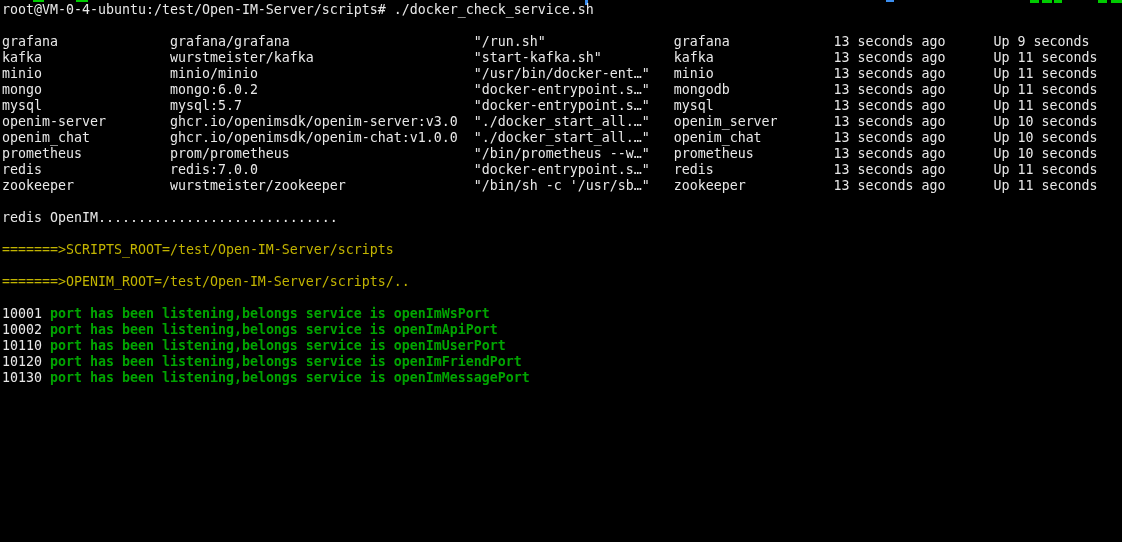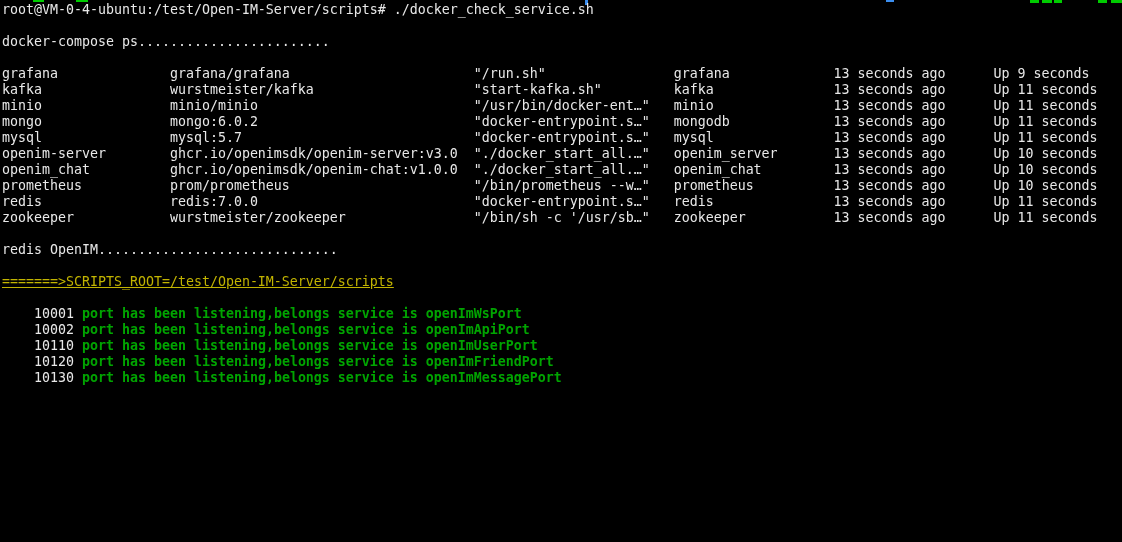--- a/index.html
+++ b/index.html
@@ -12,23 +12,23 @@
     overflow:hidden;
     font-family:"DejaVu Sans Mono","Liberation Mono",monospace;
     font-size:13.29px; line-height:16px; color:var(--fg);
   }
   .term{
     position:absolute; left:2px; top:2px; right:0; bottom:0;
     white-space:pre; margin:0;
     font:inherit; color:inherit;
   }
   .line{height:16px;}
-  .white{color:var(--fg);margin-left:32px;}
+  .white{color:var(--fg);}
   .green{color:var(--green);font-weight:bold;}
-  .yellow{color:var(--yellow);text-decoration:underline;}
+  .yellow{color:var(--yellow);}
   .blue{color:var(--blue);}
   .frag{position:absolute; top:0;}
   .frag.g{background:#00cc00;}
   .frag.b{background:#3b8ef0;}
 </style>
 </head>
 <body>
 
 <div class="screen">
 
@@ -36,21 +36,21 @@
   <div class="frag g" style="left:76px;width:12px;height:2px;"></div>
   <div class="frag b" style="left:585px;width:3px;height:5px;"></div>
   <div class="frag b" style="left:886px;width:8px;height:2px;"></div>
   <div class="frag g" style="left:1030px;width:9px;height:3px;"></div>
   <div class="frag g" style="left:1042px;width:10px;height:3px;"></div>
   <div class="frag g" style="left:1054px;width:8px;height:3px;"></div>
   <div class="frag g" style="left:1098px;width:9px;height:3px;"></div>
   <div class="frag g" style="left:1111px;width:11px;height:3px;"></div>
 
   <pre class="term"><div class="line"><span>root@VM-0-4-ubuntu:/test/Open-IM-Server/scripts#</span> <span>./docker_check_service.sh</span></div>
-<div class="line">docker-compose ps........................</div>
 <div id="table-rows"><div class="line">grafana              grafana/grafana                       "/run.sh"                grafana             13 seconds ago      Up 9 seconds</div><div class="line">kafka                wurstmeister/kafka                    "start-kafka.sh"         kafka               13 seconds ago      Up 11 seconds</div><div class="line">minio                minio/minio                           "/usr/bin/docker-ent…"   minio               13 seconds ago      Up 11 seconds</div><div class="line">mongo                mongo:6.0.2                           "docker-entrypoint.s…"   mongodb             13 seconds ago      Up 11 seconds</div><div class="line">mysql                mysql:5.7                             "docker-entrypoint.s…"   mysql               13 seconds ago      Up 11 seconds</div><div class="line">openim-server        ghcr.io/openimsdk/openim-server:v3.0  "./docker_start_all.…"   openim_server       13 seconds ago      Up 10 seconds</div><div class="line">openim_chat          ghcr.io/openimsdk/openim-chat:v1.0.0  "./docker_start_all.…"   openim_chat         13 seconds ago      Up 10 seconds</div><div class="line">prometheus           prom/prometheus                       "/bin/prometheus --w…"   prometheus          13 seconds ago      Up 10 seconds</div><div class="line">redis                redis:7.0.0                           "docker-entrypoint.s…"   redis               13 seconds ago      Up 11 seconds</div><div class="line">zookeeper            wurstmeister/zookeeper                "/bin/sh -c '/usr/sb…"   zookeeper           13 seconds ago      Up 11 seconds</div></div>
 <div class="line">redis OpenIM..............................</div>
 <div class="line yellow">=======&gt;SCRIPTS_ROOT=/test/Open-IM-Server/scripts</div>
+<div class="line yellow">=======&gt;OPENIM_ROOT=/test/Open-IM-Server/scripts/..</div>
 <div id="port-lines"><div class="line"><span class="white">10001 </span><span class="green">port has been listening,belongs service is openImWsPort</span></div><div class="line"><span class="white">10002 </span><span class="green">port has been listening,belongs service is openImApiPort</span></div><div class="line"><span class="white">10110 </span><span class="green">port has been listening,belongs service is openImUserPort</span></div><div class="line"><span class="white">10120 </span><span class="green">port has been listening,belongs service is openImFriendPort</span></div><div class="line"><span class="white">10130 </span><span class="green">port has been listening,belongs service is openImMessagePort</span></div></div>
 
 
 </pre>
 </div>
 
 </body></html>

